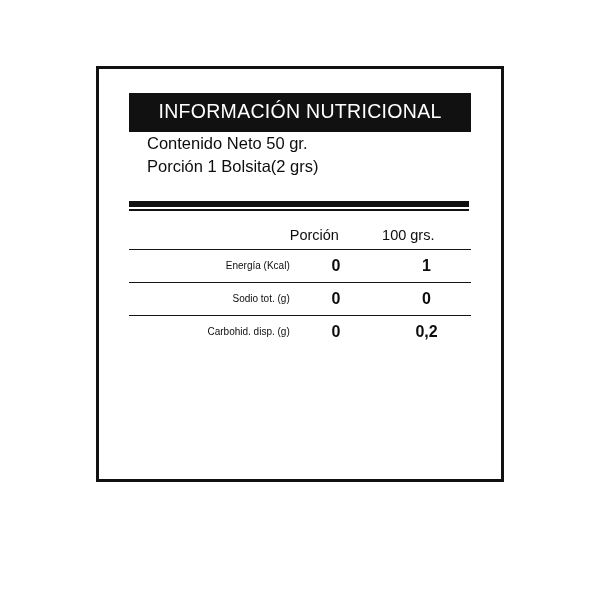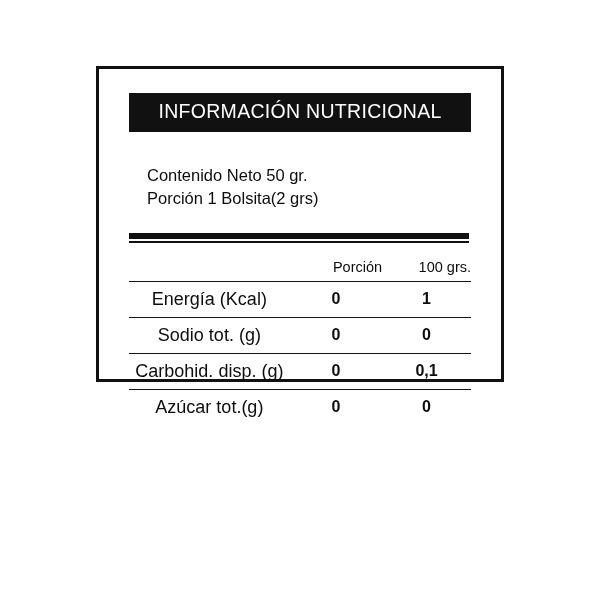--- a/index.html
+++ b/index.html
@@ -13,42 +13,42 @@
     font-family: "Liberation Sans", sans-serif;
     color: #0d0d0d;
     position: relative;
     overflow: hidden;
   }
   .panel {
     position: absolute;
     left: 96px;
     top: 66px;
     width: 408px;
-    height: 316px;
+    height: 416px;
     border: 3px solid #111111;
     background: #ffffff;
     box-sizing: border-box;
   }
   .inner {
     position: absolute;
     left: 30px;
     top: 24px;
     right: 30px;
   }
   .title-bar {
     background: #111111;
     color: #ffffff;
     text-align: center;
     padding: 7px 4px 9px 4px;
     font-size: 19.5px;
     letter-spacing: 0.3px;
     font-weight: 400;
   }
   .meta {
-    margin-top: 32px;
+    margin-top: 0;
     padding-left: 18px;
     font-size: 16.5px;
     line-height: 1.42;
   }
   .meta div {
     white-space: nowrap;
   }
   .rule-thick {
     margin: 22px 0 0 0;
     padding-left: 0px;
@@ -69,37 +69,37 @@
   table.nutrition {
     margin-top: 14px;
     width: 100%;
     border-collapse: collapse;
     font-size: 14.5px;
   }
   table.nutrition th {
     font-weight: 400;
     font-size: 14.5px;
     padding: 2px 0 6px 0;
-    text-align: right;
+    text-align: left;
     border: none;
   }
   table.nutrition th.blank {
     width: 47%;
   }
   table.nutrition th.c1 { width: 27%; }
   table.nutrition th.c2 { width: 26%; }
   table.nutrition td {
     padding: 7px 0 7px 0;
     border-top: 1px solid #151515;
     vertical-align: middle;
   }
   td.label {
-    text-align: center;
+    text-align: right;
     padding-left: 22px;
-    font-size: 18px;
+    font-size: 10px;
   }
   td.val {
     text-align: center;
     font-weight: bold;
     font-size: 16px;
   }
 </style>
 </head>
 <body>
 
@@ -133,24 +133,19 @@
           <td class="val">1</td>
         </tr>
         <tr>
           <td class="label">Sodio tot. (g)</td>
           <td class="val">0</td>
           <td class="val">0</td>
         </tr>
         <tr>
           <td class="label">Carbohid. disp. (g)</td>
           <td class="val">0</td>
-          <td class="val">0,1</td>
-        </tr>
-        <tr>
-          <td class="label">Azúcar tot.(g)</td>
-          <td class="val">0</td>
-          <td class="val">0</td>
+          <td class="val">0,2</td>
         </tr>
       </tbody>
     </table>
 
   </div>
 </div>
 
 </body></html>

